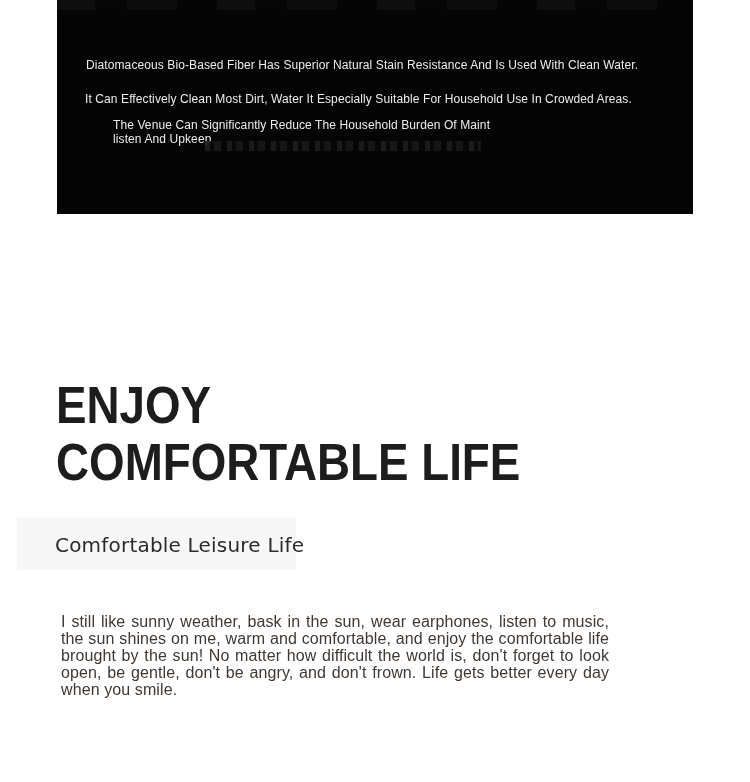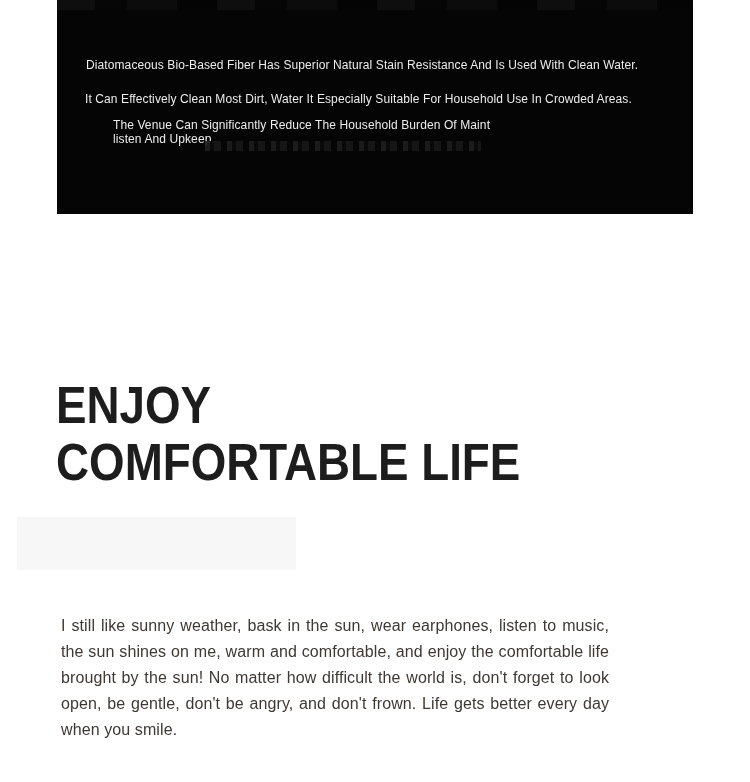--- a/index.html
+++ b/index.html
@@ -78,21 +78,21 @@
     letter-spacing: .2px;
     white-space: nowrap;
   }
 
   
   .body-paragraph {
     position: absolute;
     left: 61px; top: 613px;
     width: 548px;
     font-size: 16px;
-    line-height: 26px;
+    line-height: 17px;
     color: #3f3833;
     text-align: justify;
     letter-spacing: .1px;
   }
 </style>
 </head>
 <body>
 
 <div class="page">
 
@@ -105,16 +105,17 @@
     </div>
     <div class="faint-strip"></div>
   </section>
 
   <h1 class="big-heading">
     <span>ENJOY</span><br>
     <span>COMFORTABLE LIFE</span>
   </h1>
 
   <div class="subtitle-box"></div>
+  <h2 class="subtitle-text" style="font-weight: normal;">Comfortable Leisure Life</h2>
 
   <p class="body-paragraph">I still like sunny weather, bask in the sun, wear earphones, listen to music, the sun shines on me, warm and comfortable, and enjoy the comfortable life brought by the sun! No matter how difficult the world is, don't forget to look open, be gentle, don't be angry, and don't frown. Life gets better every day when you smile.</p>
 
 </div>
 
 </body></html>

